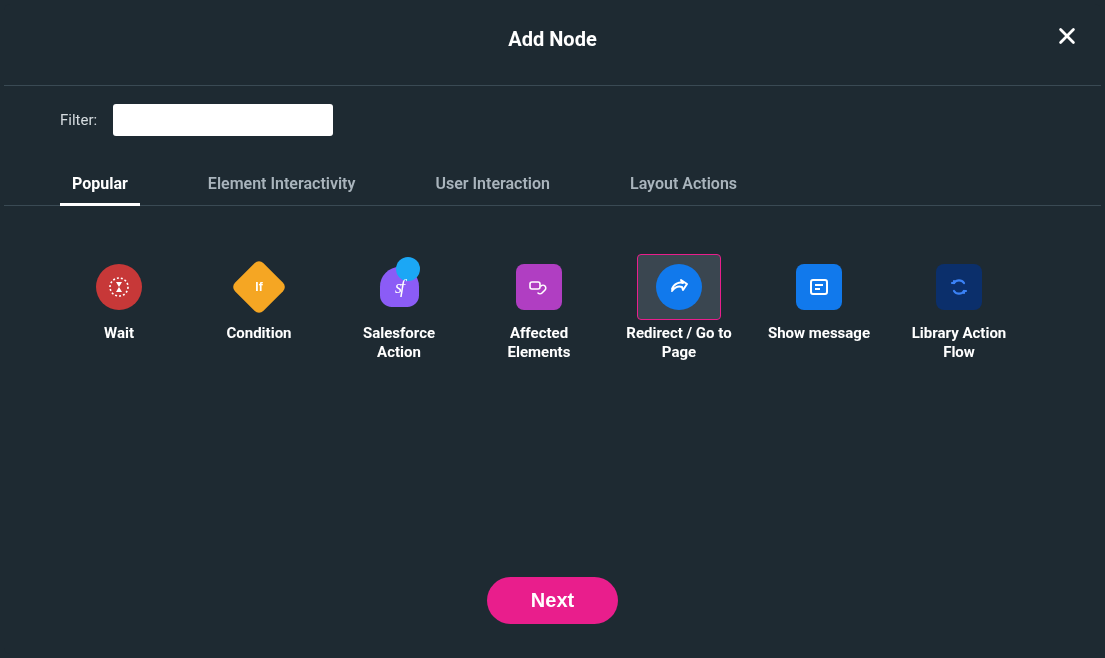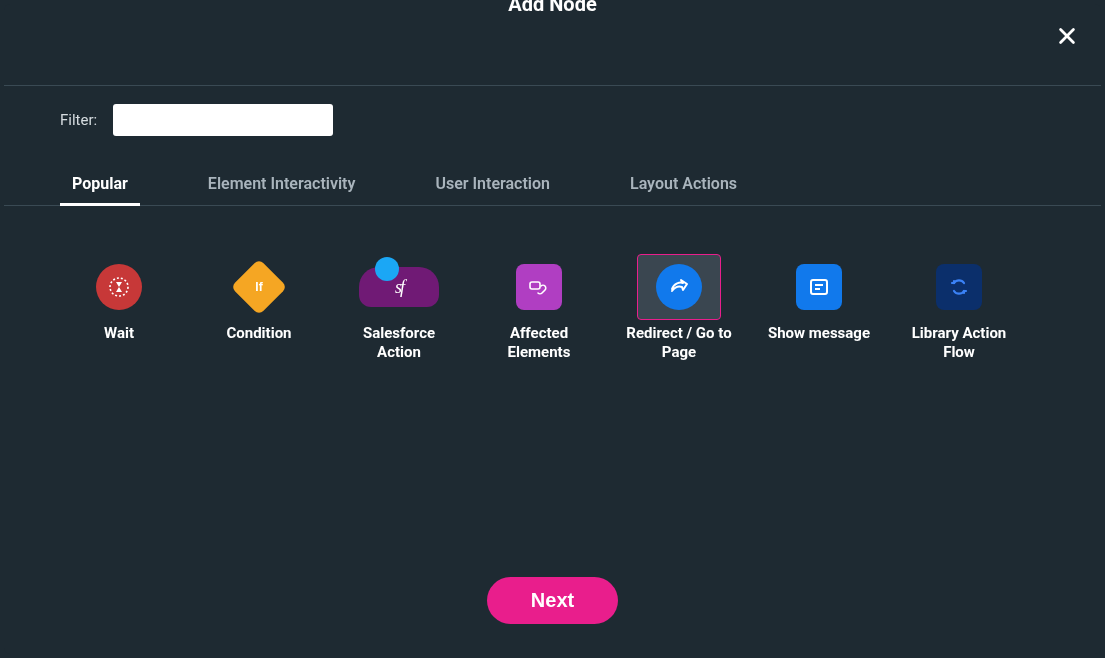--- a/index.html
+++ b/index.html
@@ -18,21 +18,21 @@
     background: #1e2a32;
     border-radius: 6px;
     display: flex;
     flex-direction: column;
   }
   .modal-header {
     position: relative;
     height: 82px;
     border-bottom: 1px solid #3a4a54;
     display: flex;
-    align-items: flex-start;
+    align-items: center;
     justify-content: center;
   }
   .modal-title {
     font-size: 20px;
     font-weight: 700;
     color: #fff;
     margin-top: -12px;
   }
   .close-btn {
     position: absolute;
@@ -146,21 +146,21 @@
   
   .tile {
     width: 46px; height: 46px;
     border-radius: 8px;
     display: flex; align-items: center; justify-content: center;
   }
   .tile svg { width: 24px; height: 24px; }
   .tile.circle { border-radius: 50%; }
   .tile.diamond { transform: rotate(45deg); border-radius: 6px; width: 40px; height: 40px; }
   .tile.diamond > * { transform: rotate(-45deg); }
-  .tile.cloud { width: 80px; height: 40px; border-radius: 20px 20px 12px 12px; background: #701a75; position: relative; }
+  .tile.cloud { width: 39px; height: 40px; border-radius: 20px 20px 12px 12px; background: #8b5cf6; position: relative; }
   .tile.cloud::before { content:""; position:absolute; top:-10px; left:16px; width:24px; height:24px; background:#1ba7f5; border-radius:50%; }
   .tile.cloud span { position: relative; z-index: 1; color:#fff; font-family: Georgia, serif; font-size: 18px; font-style: italic; letter-spacing:-2px;}
 </style>
 </head>
 <body>
 
 <div class="modal">
   <div class="modal-header">
     <div class="modal-title">Add Node</div>
     <div class="close-btn">

